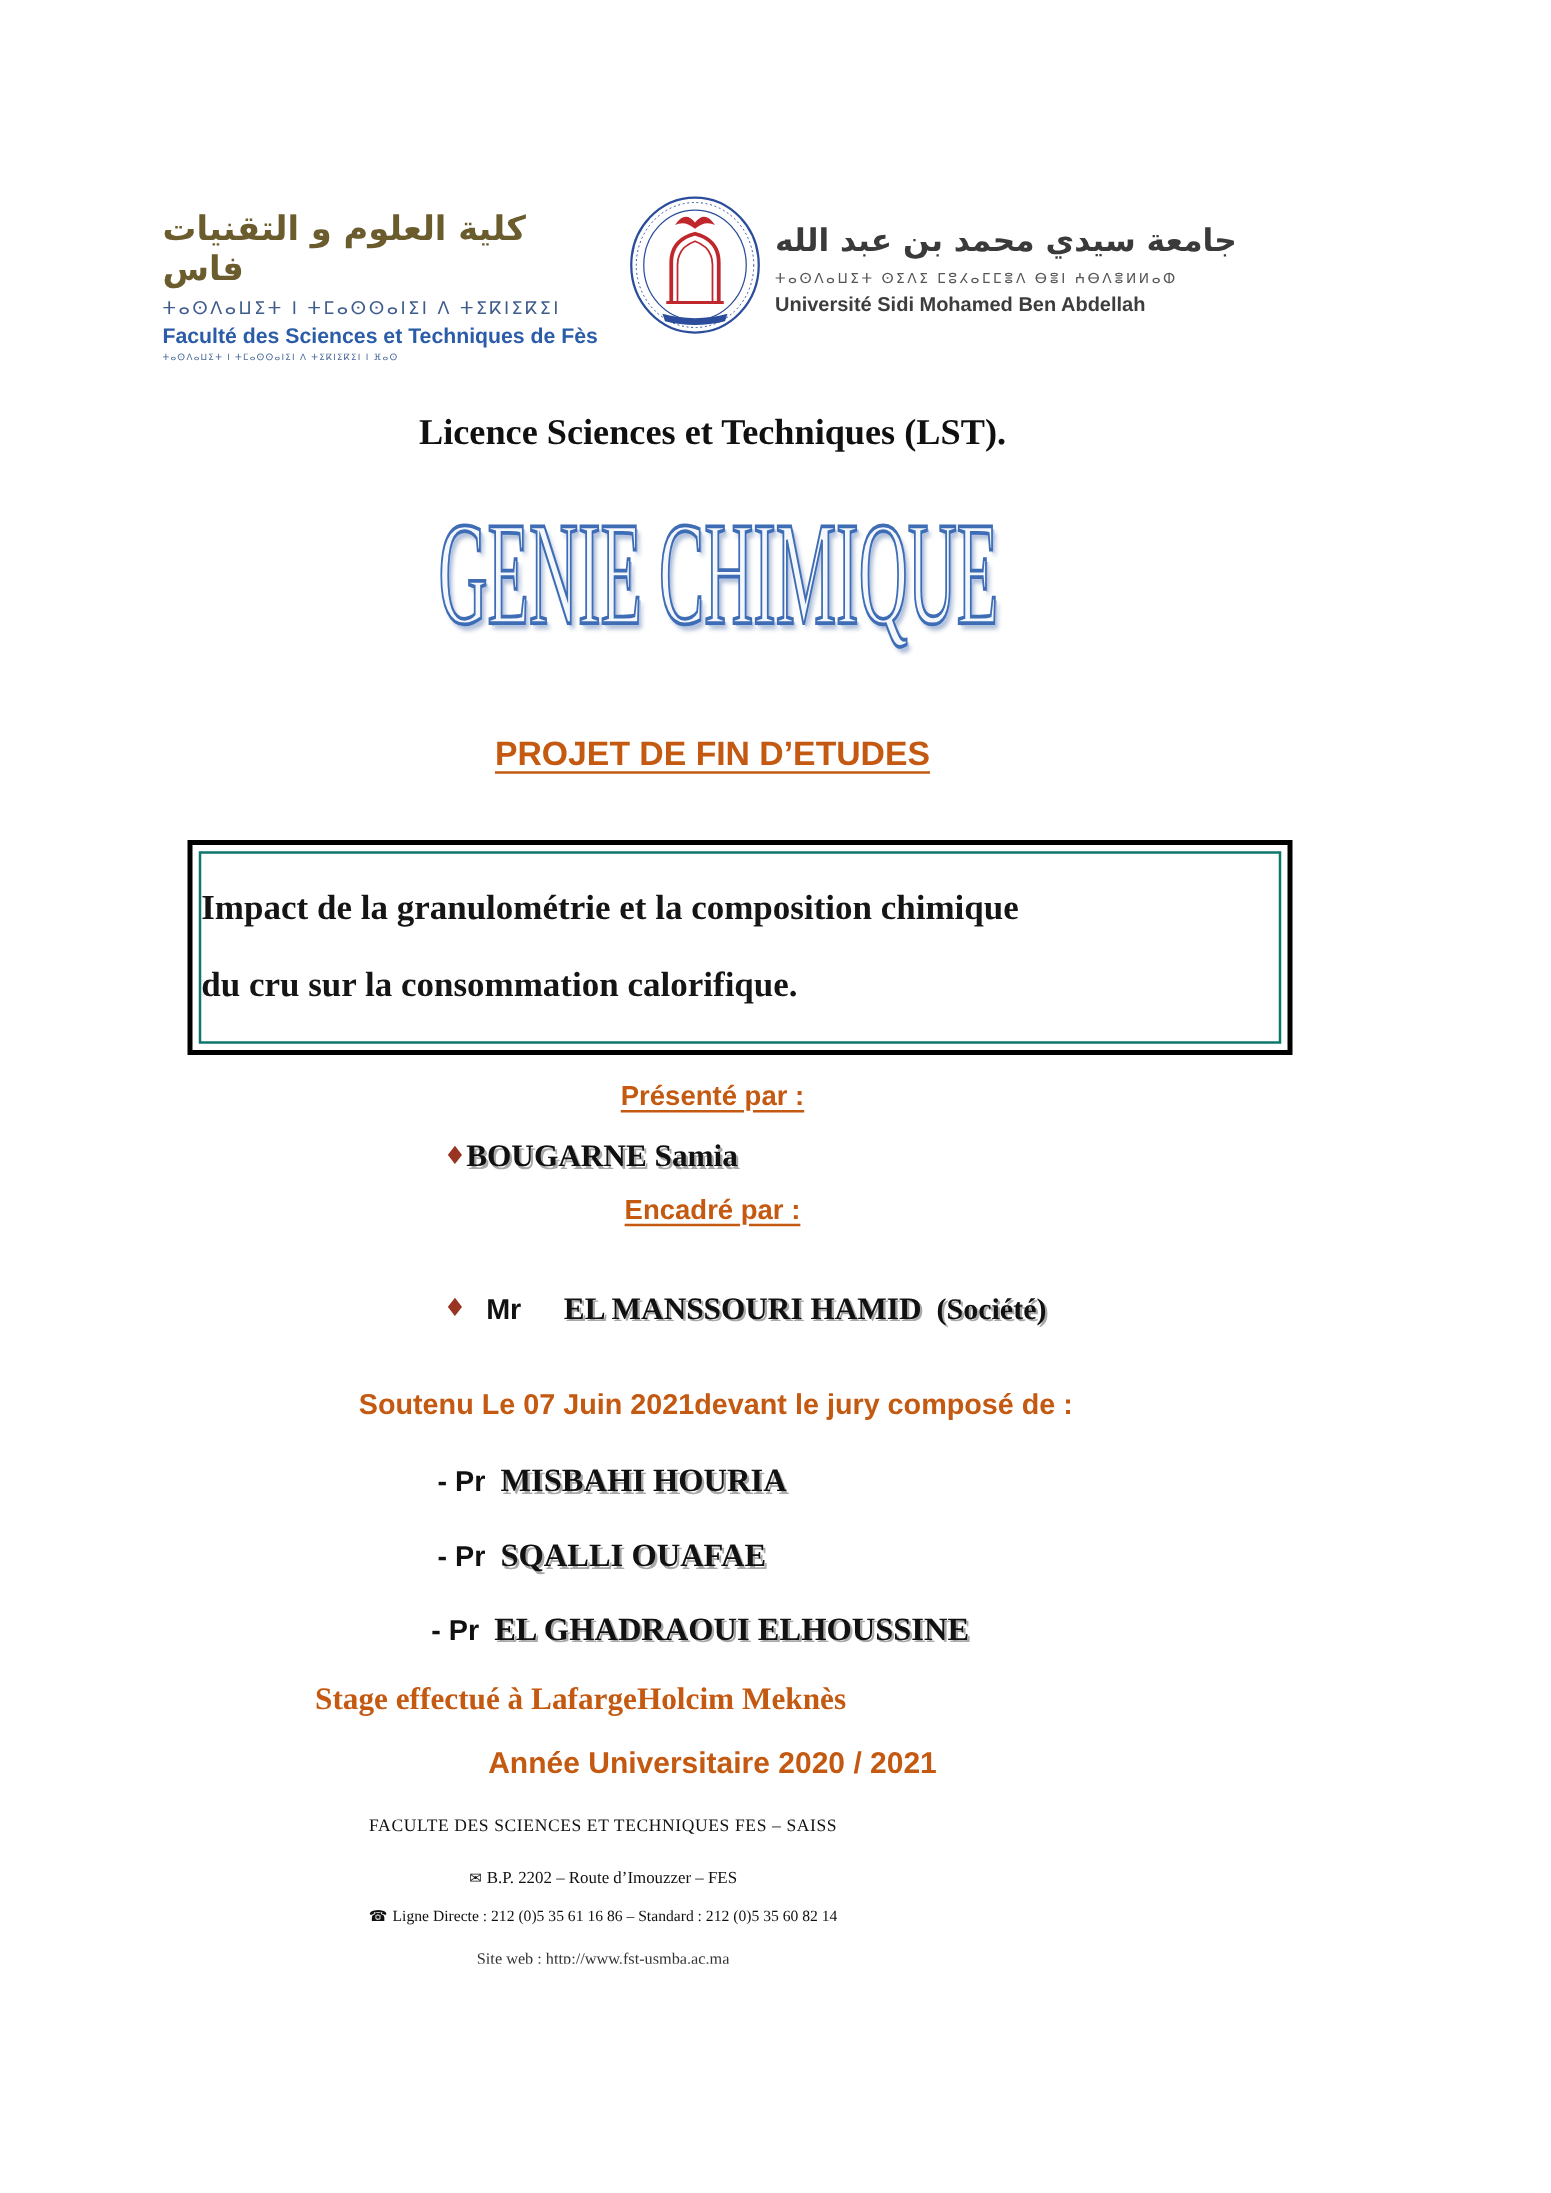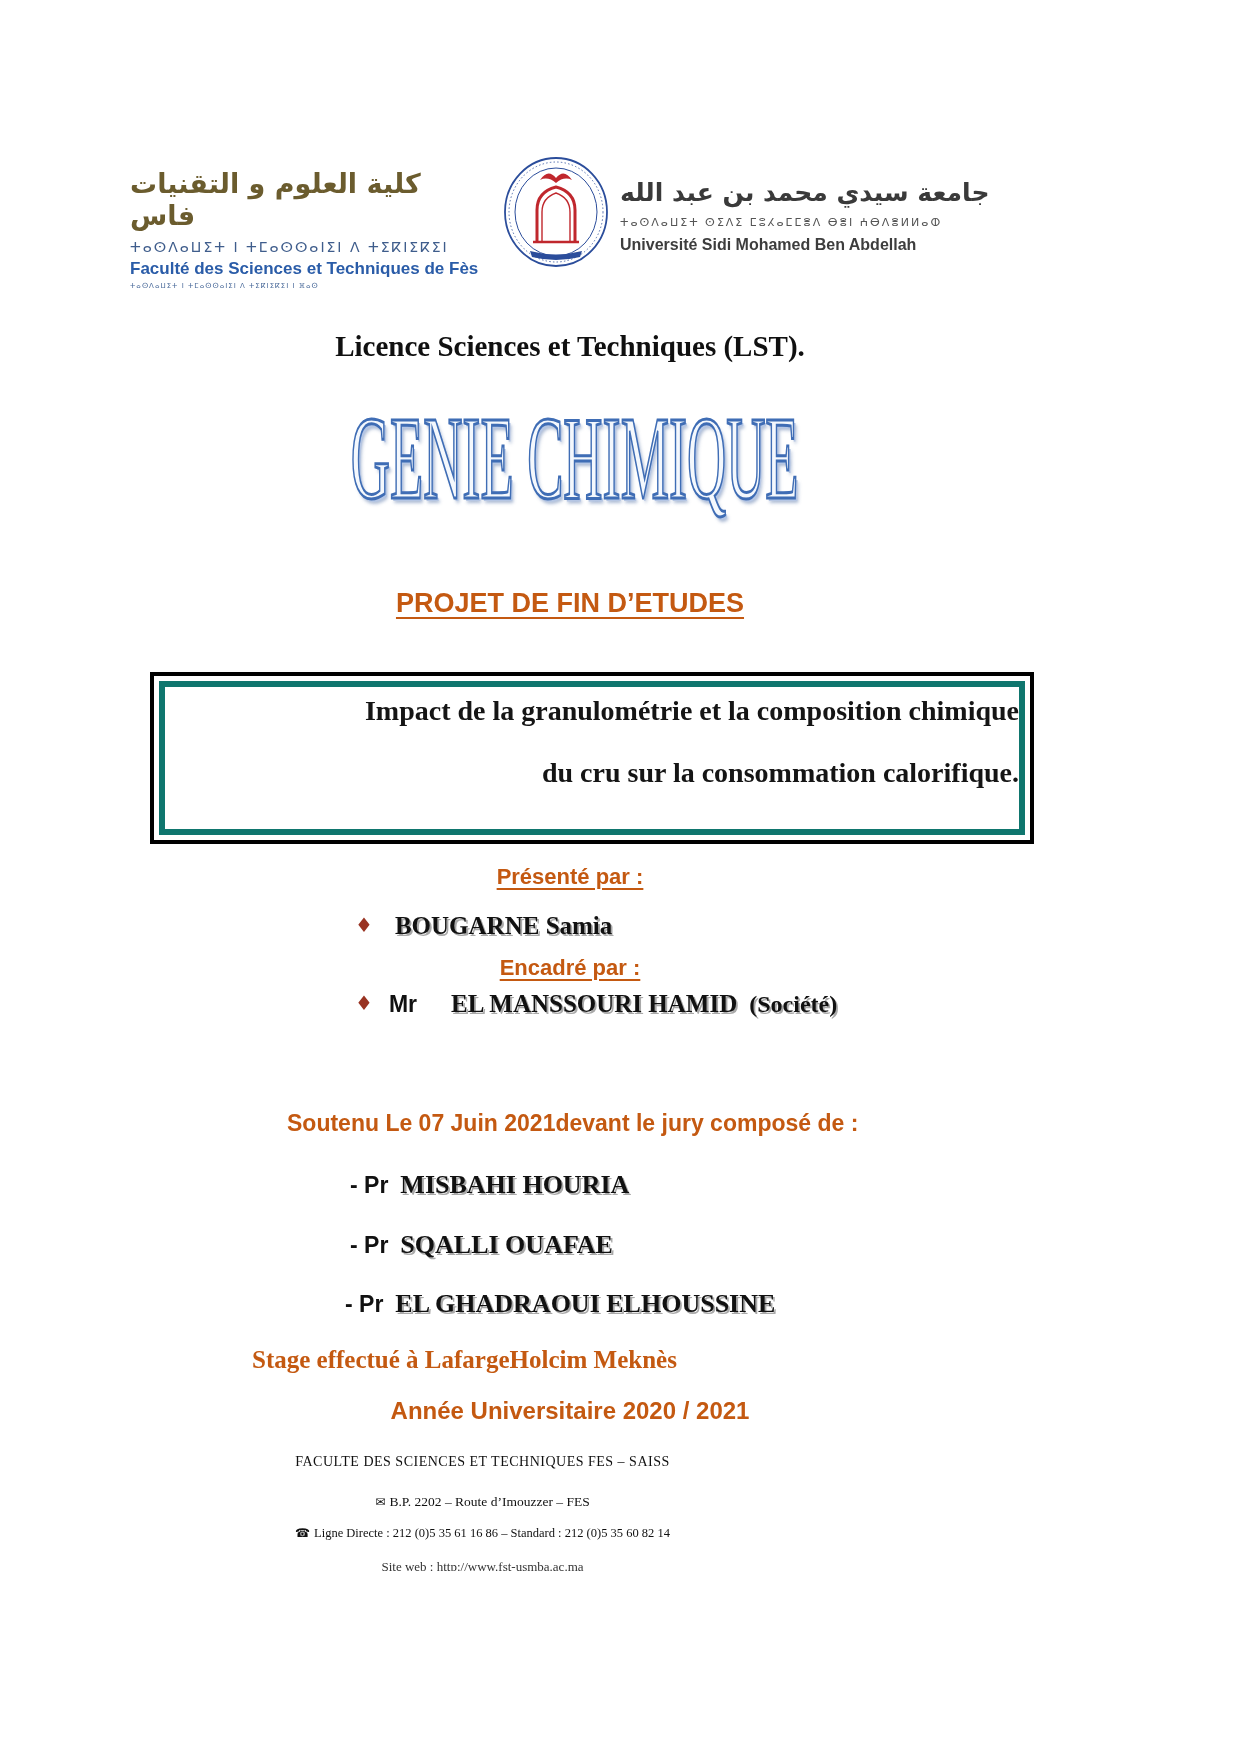--- a/index.html
+++ b/index.html
@@ -38,41 +38,41 @@
     transform:scaleX(0.46); transform-origin:center;
   }
   .pfe-title {
     left:0; top:588px; width:1140px; font-size:27px; font-weight:bold; color:#c45911;
     font-family:"Liberation Sans","DejaVu Sans",sans-serif;
     text-decoration:underline; text-underline-offset:5px; text-decoration-thickness:2px;
   }
 
   
   .subject-box { left:150px; top:672px; width:884px; height:172px; border:4px solid #000; padding:5px; background:#fff; }
-  .subject-inner { width:100%; height:100%; border:6px solid #0f766e; text-align:right; padding-top:8px; }
+  .subject-inner { width:100%; height:100%; border:2px solid #0f766e; text-align:left; padding-top:28px; }
   .subject-line { font-size:28px; font-weight:bold; color:#151515; }
   .subject-line + .subject-line { margin-top:30px; }
 
   
   .orange-head {
     font-family:"Liberation Sans","DejaVu Sans",sans-serif;
     font-size:22px; font-weight:bold; color:#c45911;
     text-decoration:underline; text-underline-offset:4px; text-decoration-thickness:2px;
   }
   .presente { left:0; top:864px;  width:1140px; }
   .encadre  { left:0; top:955px;  width:1140px; }
   .bullet-row { white-space:nowrap; }
   .diamond { color:#993322; font-size:20px; vertical-align:2px; font-family:"DejaVu Sans",sans-serif; }
   .emboss { text-shadow:1.8px 1.8px 0 #a9a9a9; }
   .name-serif { font-family:"Liberation Serif","DejaVu Serif",serif; font-weight:bold; color:#111; }
   .role-sans  { font-family:"Liberation Sans","DejaVu Sans",sans-serif; font-weight:bold; color:#111; }
   .row-bougarne { left:355px; top:912px; }
-  .row-mr { left:355px; top:990px; }
+  .row-mr { left:355px; top:1034px; }
   .row-pr { left:355px; top:1043px; }
-  .row-bougarne .name-serif { font-size:25px; margin-left:22px; }
+  .row-bougarne .name-serif { font-size:25px; margin-left:0; }
   .row-mr .role-sans, .row-pr .role-sans { font-size:23px; margin-left:16px; }
   .row-mr .name-serif, .row-pr .name-serif { font-size:25px; }
   .row-mr .name-serif { margin-left:34px; }
   .row-pr .name-serif { margin-left:44px; }
   .affil { font-family:"Liberation Serif","DejaVu Serif",serif; font-weight:bold; font-size:24px; color:#111; }
   .row-mr .affil { margin-left:12px; }
   .row-pr .affil { margin-left:38px; }
 
   
   .soutenu { left:287px; top:1110px; font-family:"Liberation Sans","DejaVu Sans",sans-serif; font-size:23px; font-weight:bold; color:#c45911; }

